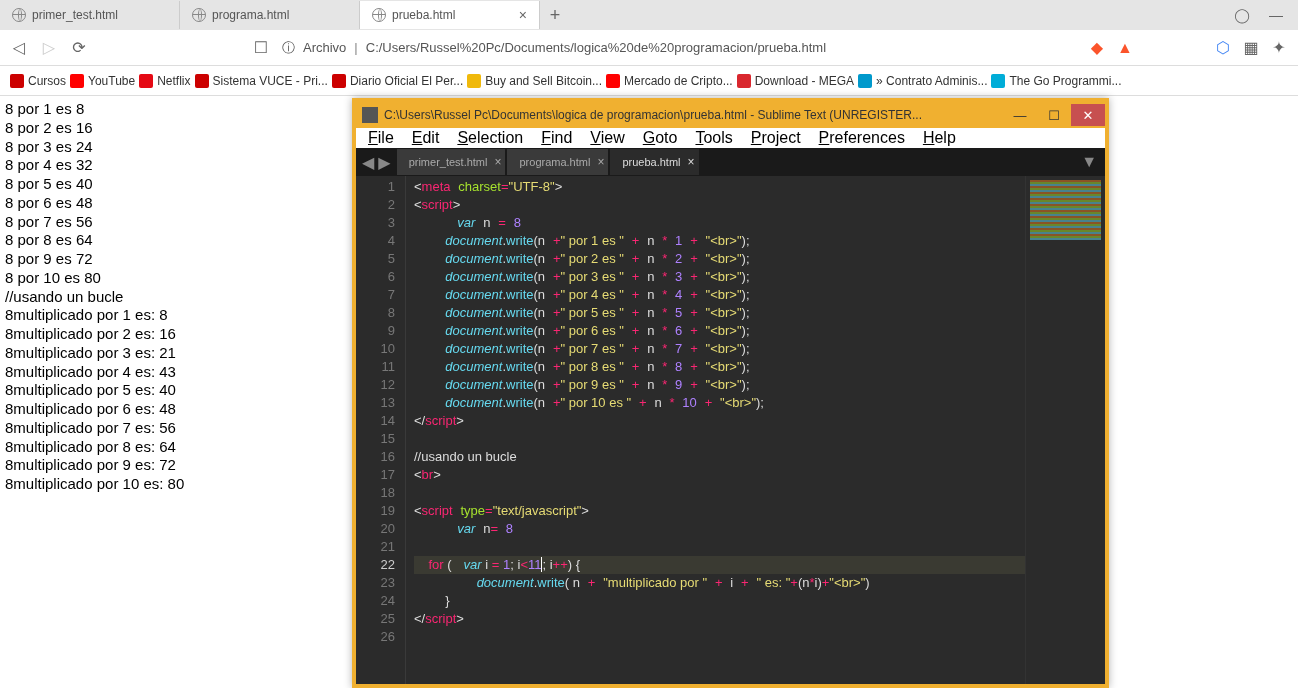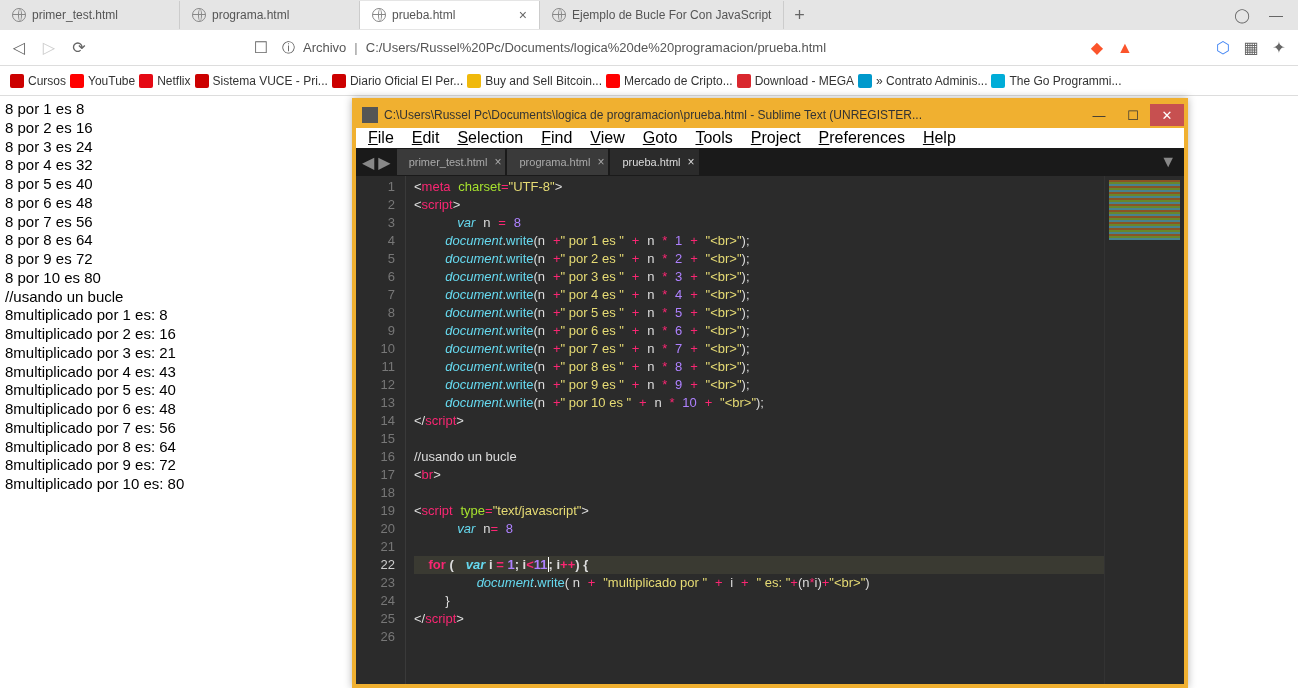--- a/index.html
+++ b/index.html
@@ -20,21 +20,21 @@
 .nav-right { display: flex; gap: 10px; }
 
 .bookmarks { height: 30px; display: flex; align-items: center; padding: 0 10px; gap: 4px; font-size: 12px; border-bottom: 1px solid #ddd; }
 .bm { display: flex; align-items: center; gap: 4px; color: #333; cursor: pointer; }
 .bm-icon { width: 14px; height: 14px; display: inline-block; }
 
 
 .page-content { position: absolute; left: 5px; top: 100px; font-family: "Times New Roman", serif; font-size: 15px; line-height: 1.25; }
 
 
-.sublime { position: absolute; left: 352px; top: 98px; width: 836px; height: 590px; background: #fef9c3; border: 4px solid #f0b030; box-shadow: 0 0 8px rgba(0,0,0,0.3); }
+.sublime { position: absolute; left: 352px; top: 98px; width: 757px; height: 590px; background: #fef9c3; border: 4px solid #f0b030; box-shadow: 0 0 8px rgba(0,0,0,0.3); }
 .st-titlebar { height: 26px; background: #f0b030; display: flex; align-items: center; padding-left: 6px; font-size: 12px; color: #333; }
 .st-title-icon { width: 16px; height: 16px; background: #555; margin-right: 6px; }
 .st-win-btns { margin-left: auto; display: flex; }
 .st-win-btn { width: 34px; height: 22px; display: flex; align-items: center; justify-content: center; font-size: 13px; cursor: pointer; }
 .st-win-btn.close { background: #c75050; color: #fff; }
 .st-menu { height: 20px; background: #fff; display: flex; align-items: center; padding: 0 4px; gap: 2px; font-size: 16px; }
 .st-menu-item { padding: 2px 8px; cursor: pointer; }
 .st-menu-item u { text-decoration: underline; }
 
 .st-tabs { height: 28px; background: #1a1a1a; display: flex; align-items: center; }
@@ -56,21 +56,21 @@
 .c-attr { color: #a6e22e; }
 .c-str { color: #e6db74; }
 .c-kw { color: #66d9ef; font-style: italic; margin-left: 12px; }
 .c-kw2 { color: #f92672; }
 .c-obj { color: #66d9ef; font-style: italic; }
 .c-fn { color: #66d9ef; }
 .c-num { color: #ae81ff; }
 .c-op { color: #f92672; }
 .c-punc { color: #ddd; }
 .c-comment { color: #ddd; }
-.line-hl { background: #3a3a32; display: inline-block; width: 100%; font-weight: bold; }
+.line-hl { background: #3a3a32; display: inline-block; width: 100%; }
 .cursor { border-left: 1px solid #fff; }
 
 .globe { display:inline-block; width:14px; height:14px; border:1px solid #888; border-radius:50%; position:relative; }
 .globe::before { content:''; position:absolute; left:5px; top:0; width:2px; height:12px; border:1px solid #888; border-radius:50%; border-top:none; border-bottom:none; }
 .globe::after { content:''; position:absolute; top:5px; left:0; height:2px; width:12px; border-top:1px solid #888; }
 </style>
 </head>
 <body>
 
 <div class="browser-tabs">
@@ -80,24 +80,20 @@
         <span>primer_test.html</span>
       </div>
       <div class="tab">
         <span class="globe"></span>
         <span>programa.html</span>
       </div>
       <div class="tab active">
         <span class="globe"></span>
         <span>prueba.html</span>
         <span class="tab-close">×</span>
-      </div>
-      <div class="tab" style="min-width: 220px;">
-        <span class="globe"></span>
-        <span>Ejemplo de Bucle For Con JavaScript</span>
       </div>
     </div>
   <div class="new-tab">+</div>
   <div class="tab-right">
     <div class="win-btn">◯</div>
     <div class="win-btn">—</div>
   </div>
 </div>
 
 <div class="nav-bar">

